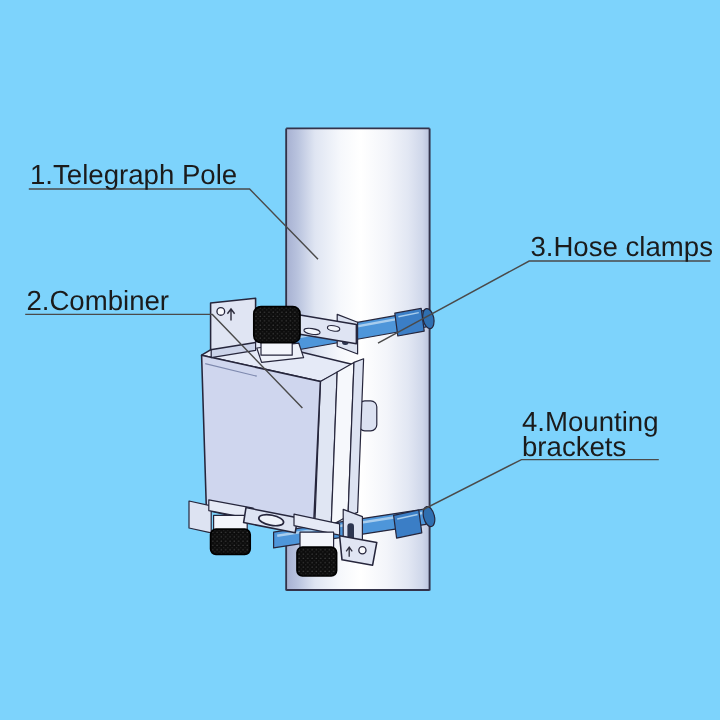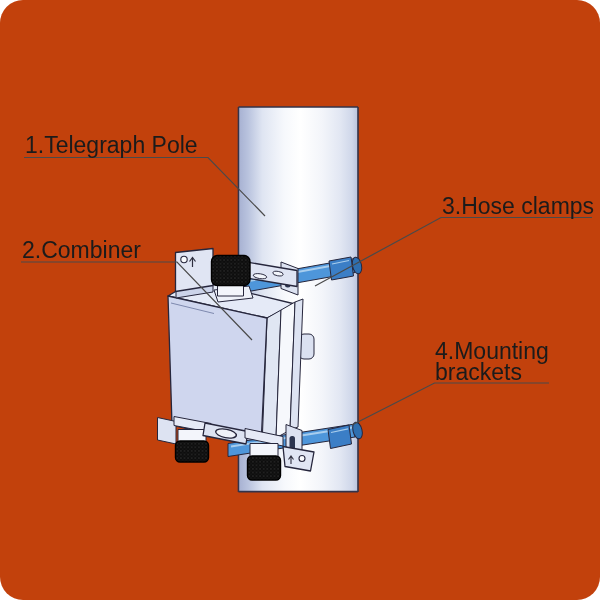--- a/index.html
+++ b/index.html
@@ -1,16 +1,16 @@
 <!DOCTYPE html>
 <html><head>
 <meta charset="utf-8">
 <style>
   html,body{margin:0;padding:0;background:#ffffff;}
-  .stage{position:relative;width:600px;height:600px;background:#c2410c;overflow:hidden;border-radius:23px;}
+  .stage{position:relative;width:600px;height:600px;background:#7dd3fc;overflow:hidden;}
   svg{display:block;}
   svg text{font-family:"Liberation Sans","DejaVu Sans",sans-serif;font-size:23px;fill:#1b1b1b;}
   .outline{stroke:#26263c;stroke-width:1.3;stroke-linejoin:round;}
   .thin{stroke:#26263c;stroke-width:1;stroke-linejoin:round;}
   .ann{stroke:#4a4a4a;stroke-width:1.2;fill:none;}
 </style>
 </head>
 <body>
 
 <div class="stage">

